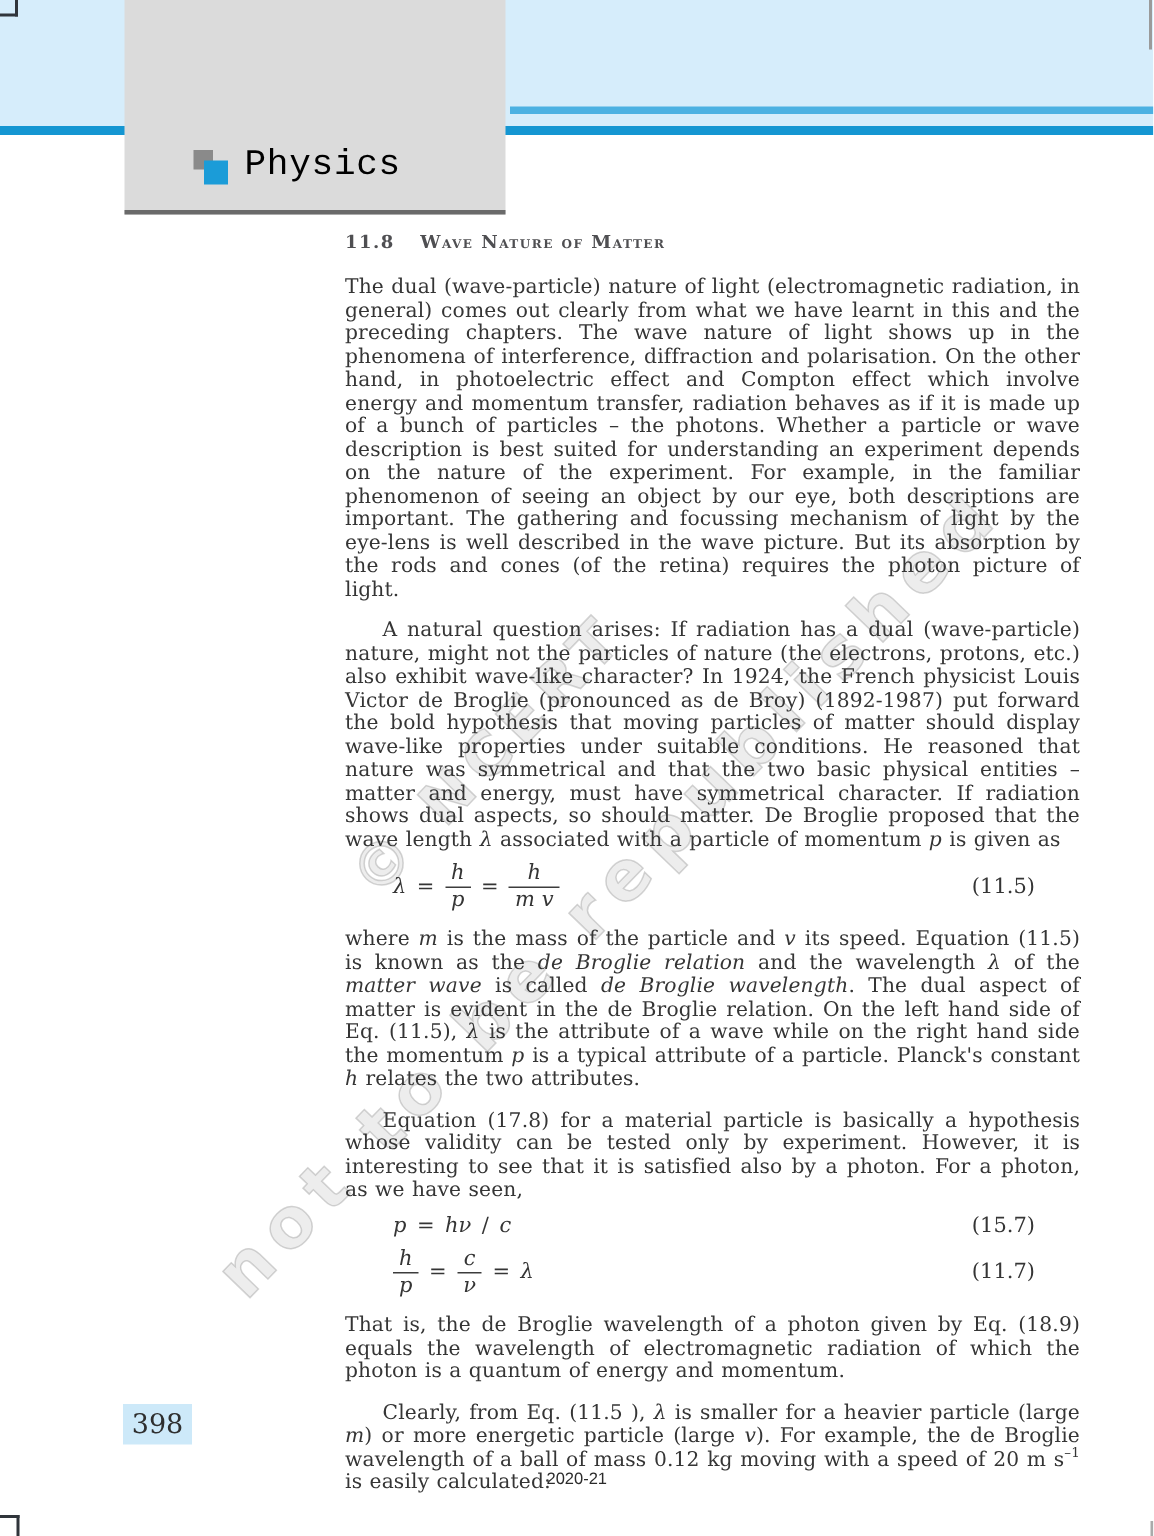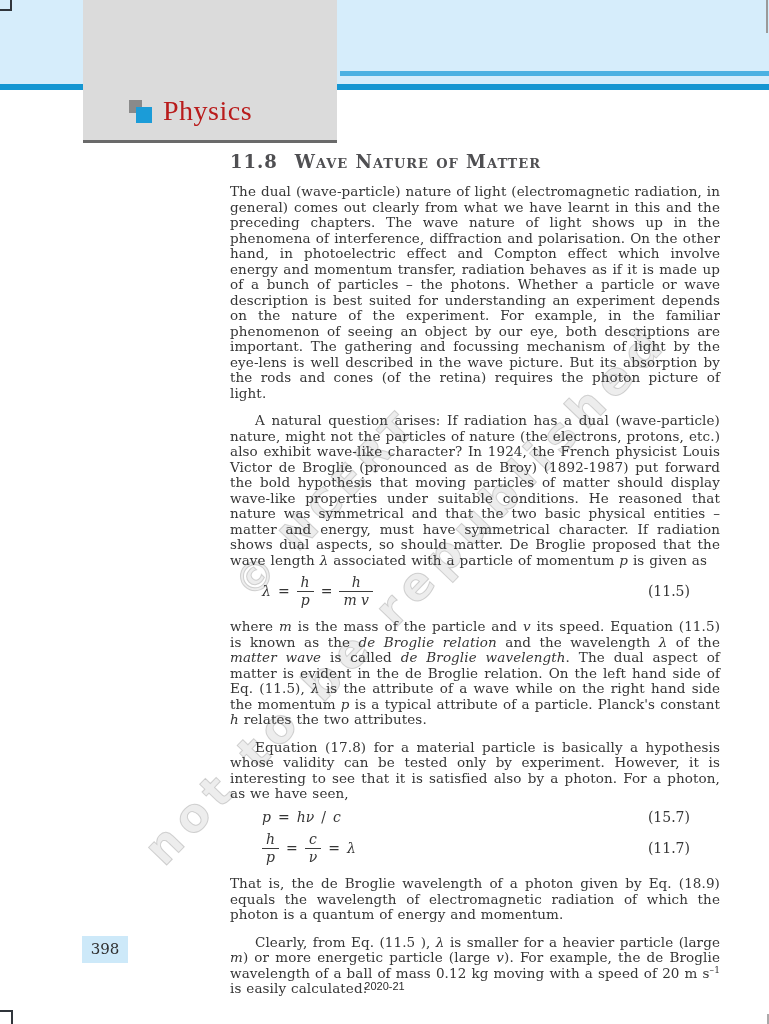--- a/index.html
+++ b/index.html
@@ -7,57 +7,57 @@
         font-family:"DejaVu Serif",serif;color:#353535;}
   
   .header-band{position:absolute;left:0;top:0;width:769px;height:84px;background:#d6edfb;}
   .stripe-medium{position:absolute;left:340px;top:71px;width:429px;height:5px;background:#4cb1e2;}
   .stripe-dark{position:absolute;left:0;top:84px;width:769px;height:6px;background:#1496d2;}
   .gray-box{position:absolute;left:83px;top:0;width:254px;height:140px;background:#dbdbdb;
             border-bottom:3px solid #6a6a6a;z-index:3;}
   .logo{position:absolute;left:46px;top:31px;width:34px;height:34px;}
   .logo .sq-gray{position:absolute;left:0;top:0;width:13px;height:13px;background:#8a8a8a;}
   .logo .sq-blue{position:absolute;left:7px;top:7px;width:16px;height:16px;background:#1b9cd8;}
-  .subject-label{position:absolute;left:80px;top:96px;font-family:Liberation Serif, serif;
-                 font-size:28px;letter-spacing:0.5px;color:#b91c1c;line-height:30px;}
+  .subject-label{position:absolute;left:80px;top:96px;font-family:Liberation Mono, monospace;
+                 font-size:24px;letter-spacing:0.5px;color:#000000;line-height:30px;}
   .gray-box .logo{left:46px;top:100px;}
   
   .corner-tl{position:absolute;left:0;top:0;width:10px;height:9px;
              border-right:2px solid #30353b;border-bottom:2px solid #30353b;z-index:5;}
   .corner-bl{position:absolute;left:0;top:1010px;width:11px;height:14px;
              border-top:2px solid #30353b;border-right:2px solid #30353b;z-index:5;}
   .mark-tr{position:absolute;right:1px;top:0;width:2px;height:33px;background:#9a9a9a;z-index:5;}
   .mark-br{position:absolute;right:0;bottom:0;width:2px;height:10px;background:#aaaaaa;z-index:5;}
   
   .wm{position:absolute;z-index:1;font-family:"DejaVu Sans",sans-serif;font-weight:bold;
       transform-origin:0 0;transform:rotate(-46deg);white-space:nowrap;
       color:rgba(175,175,175,0.22);-webkit-text-stroke:1px rgba(150,150,150,0.40);}
   .wm1{left:225px;top:575px;font-size:40px;letter-spacing:6px;}
   .wm2{left:133px;top:838px;font-size:46px;letter-spacing:8px;}
   
   .content{position:absolute;left:230px;top:151px;width:490px;z-index:2;}
-  .section-heading{font-weight:bold;color:#4f4f52;margin:0 0 10px 0;font-size:18px;line-height:21px;}
+  .section-heading{font-weight:bold;color:#4f4f52;margin:0 0 10px 0;font-size:12px;line-height:21px;}
   .sec-num{margin-right:17px;letter-spacing:1px;}
   .sec-title{font-variant:small-caps;letter-spacing:1px;}
   .para{margin:12px 0 3px 0;font-size:13.5px;line-height:15.5px;text-align:justify;
         letter-spacing:0.1px;word-spacing:0.5px;}
   .para.indent{text-indent:25px;}
   .it{font-style:italic;}
   sup{font-size:9px;line-height:0;}
   
   .eqrow{display:flex;align-items:center;margin:7px 0;font-size:14px;}
   .eqbody{display:inline-flex;align-items:center;gap:6px;margin-left:32px;}
   .eqbody .op{font-style:normal;padding:0 1px;}
   .frac{display:inline-block;text-align:center;vertical-align:middle;line-height:1.05;}
   .frac .num{display:block;border-bottom:1px solid #3c3c3c;padding:0 4px 1px 4px;}
   .frac .den{display:block;padding:1px 4px 0 4px;}
   .eqno{margin-left:auto;padding-right:30px;font-style:normal;}
   
   .pagenum-box{position:absolute;left:82px;top:936px;width:46px;height:27px;background:#cde9f9;
-               text-align:center;line-height:27px;font-size:15px;color:#2f2f2f;z-index:2;}
+               text-align:center;line-height:27px;font-size:18px;color:#2f2f2f;z-index:2;}
   .year-footer{position:absolute;left:0;top:980px;width:769px;text-align:center;
                font-family:"Liberation Sans",sans-serif;font-size:11px;color:#2b2b2b;z-index:2;}
 </style>
 </head>
 <body>
 
 <div class="page">
 
   <div class="header-band"></div>
   <div class="stripe-medium"></div>

